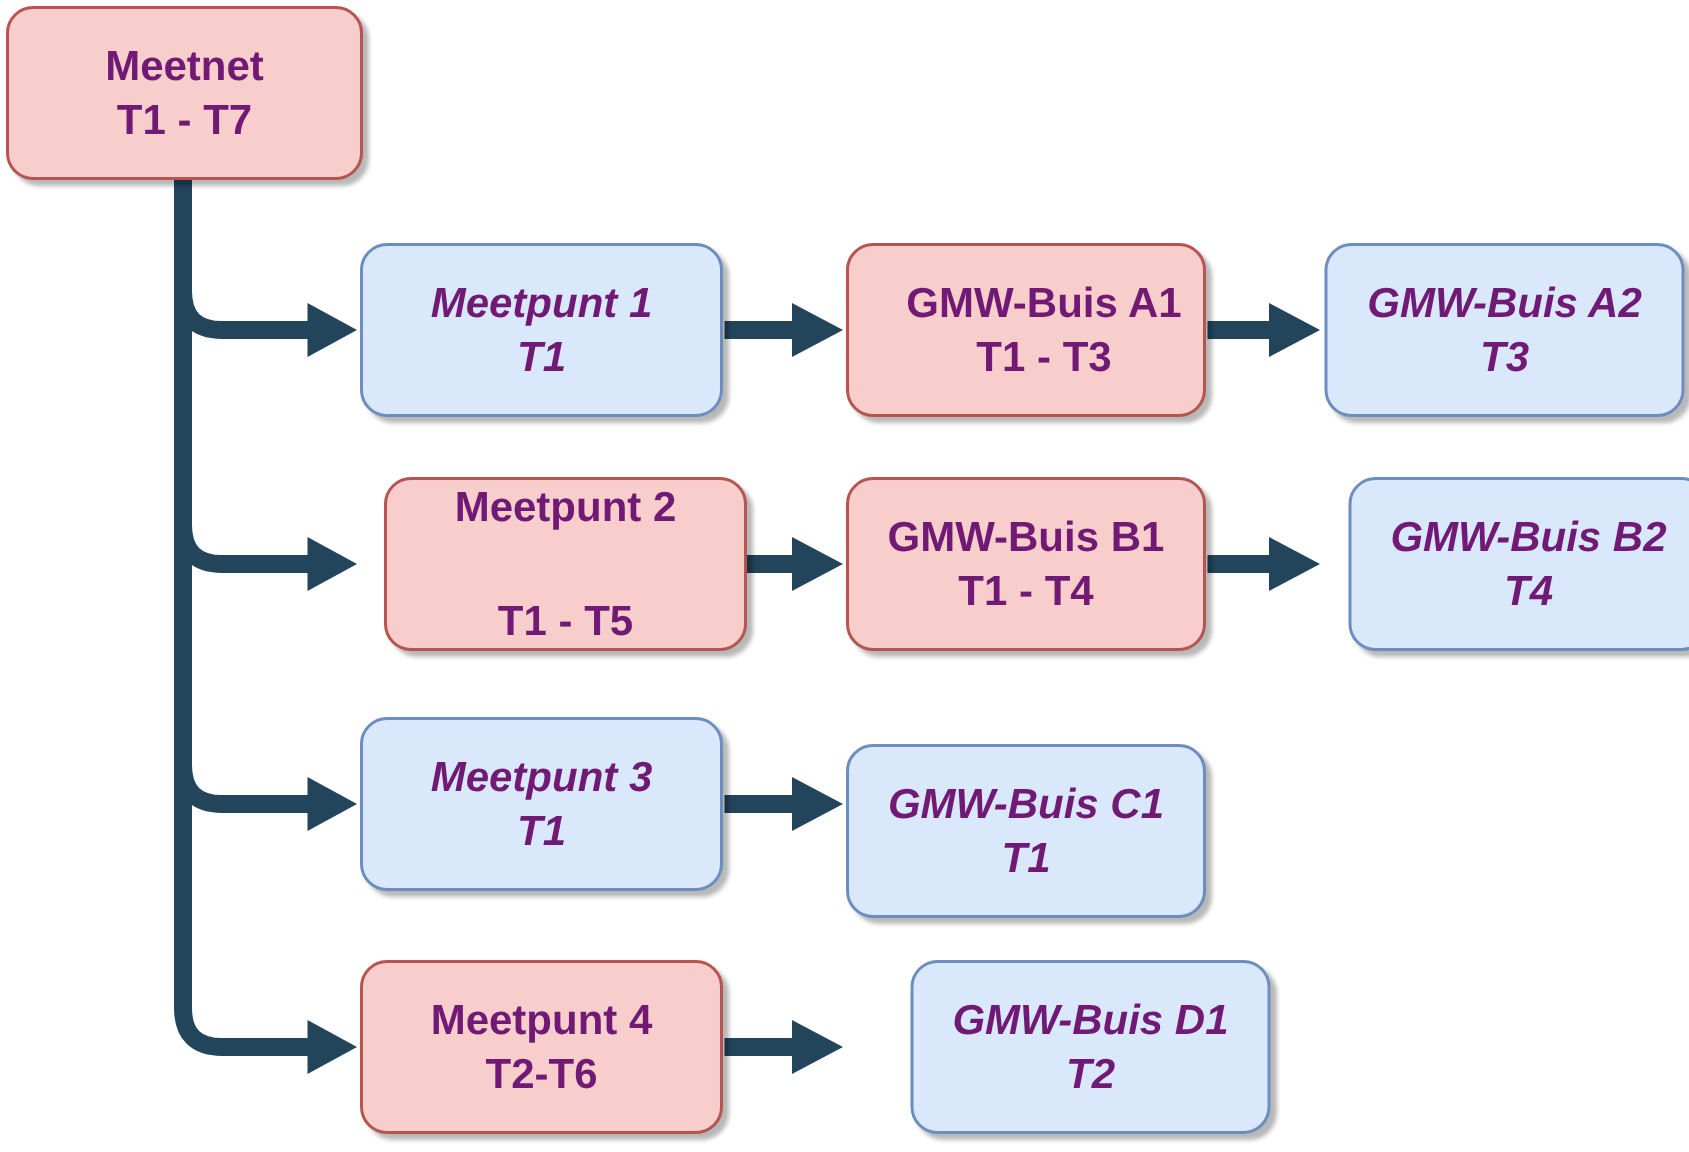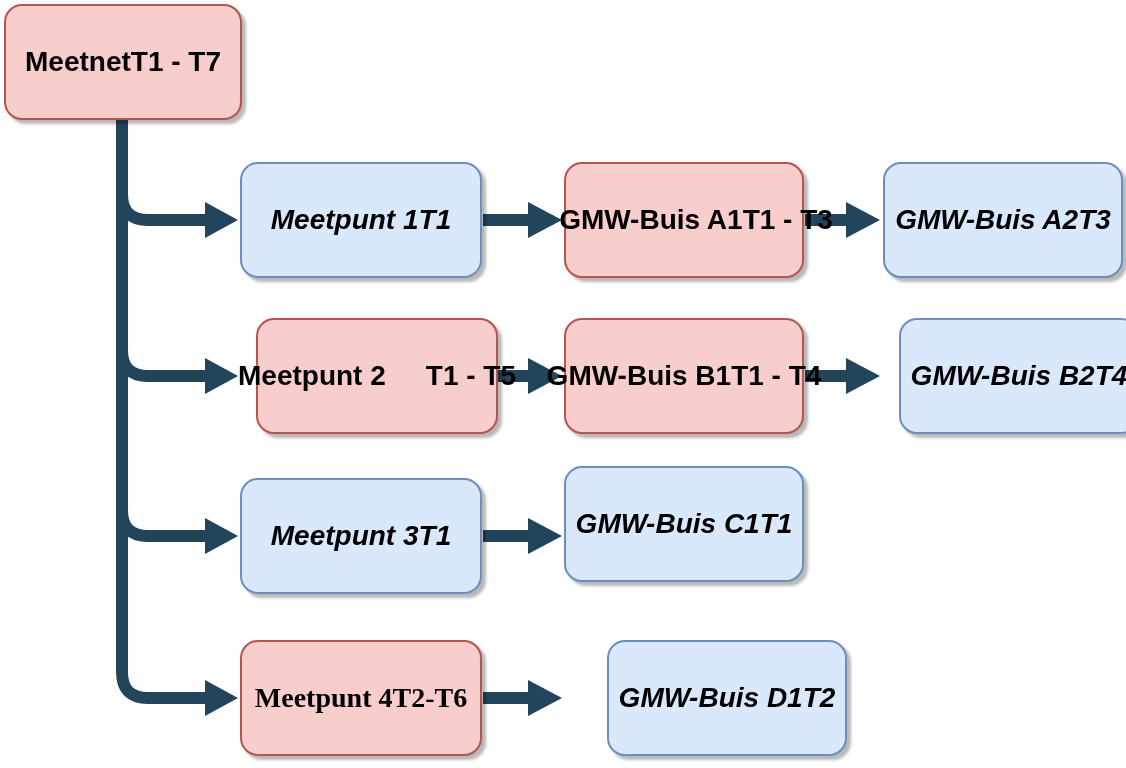--- a/index.html
+++ b/index.html
@@ -31,27 +31,28 @@
     fill: #23455C;
     stroke: none;
   }
   .node {
     position: absolute;
     box-sizing: border-box;
     width: 240px;
     height: 116px;
     border-radius: 18px;
     display: flex;
+    flex-direction: column;
     align-items: center;
     justify-content: center;
     text-align: center;
     font-weight: bold;
     font-size: 28px;
     line-height: 36px;
-    color: #000000;
+    color: #701a75;
     box-shadow: 4px 4px 3px rgba(0,0,0,0.28);
     cursor: default;
   }
   .node.red {
     background: #F8CECC;
     border: 2.5px solid #B85450;
   }
   .node.blue {
     background: #DAE8FC;
     border: 2.5px solid #6C8EBF;
@@ -143,26 +144,26 @@
   </div>
   <div class="node blue" style="left:883px; top:318px;margin-left:16px;">
     <span>GMW-Buis B2</span>
     <span>T4</span>
   </div>
 
   <div class="node blue" style="left:240px; top:478px; width:242px;align-items:center;">
     <span>Meetpunt 3</span>
     <span>T1</span>
   </div>
-  <div class="node blue" style="left:564px; top:466px;">
+  <div class="node blue" style="left:564px; top:496px;">
     <span>GMW-Buis C1</span>
     <span>T1</span>
   </div>
 
-  <div class="node red" style="left:240px; top:640px; width:242px;font-family:Liberation Serif, serif;">
+  <div class="node red" style="left:240px; top:640px; width:242px;">
     <span>Meetpunt 4</span>
     <span>T2-T6</span>
   </div>
   <div class="node blue" style="left:564px; top:640px;margin-left:43px;">
     <span>GMW-Buis D1</span>
     <span>T2</span>
   </div>
 
 </div>
 

